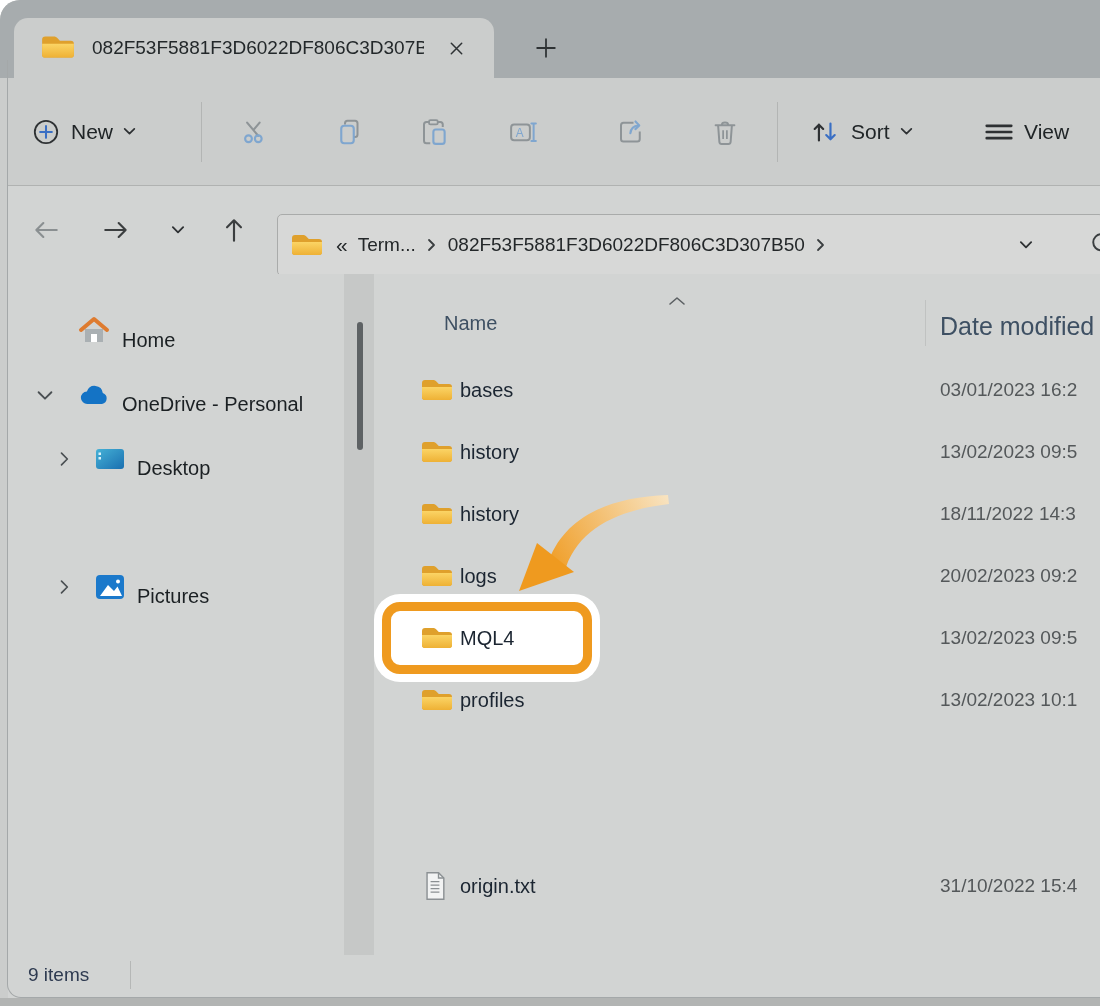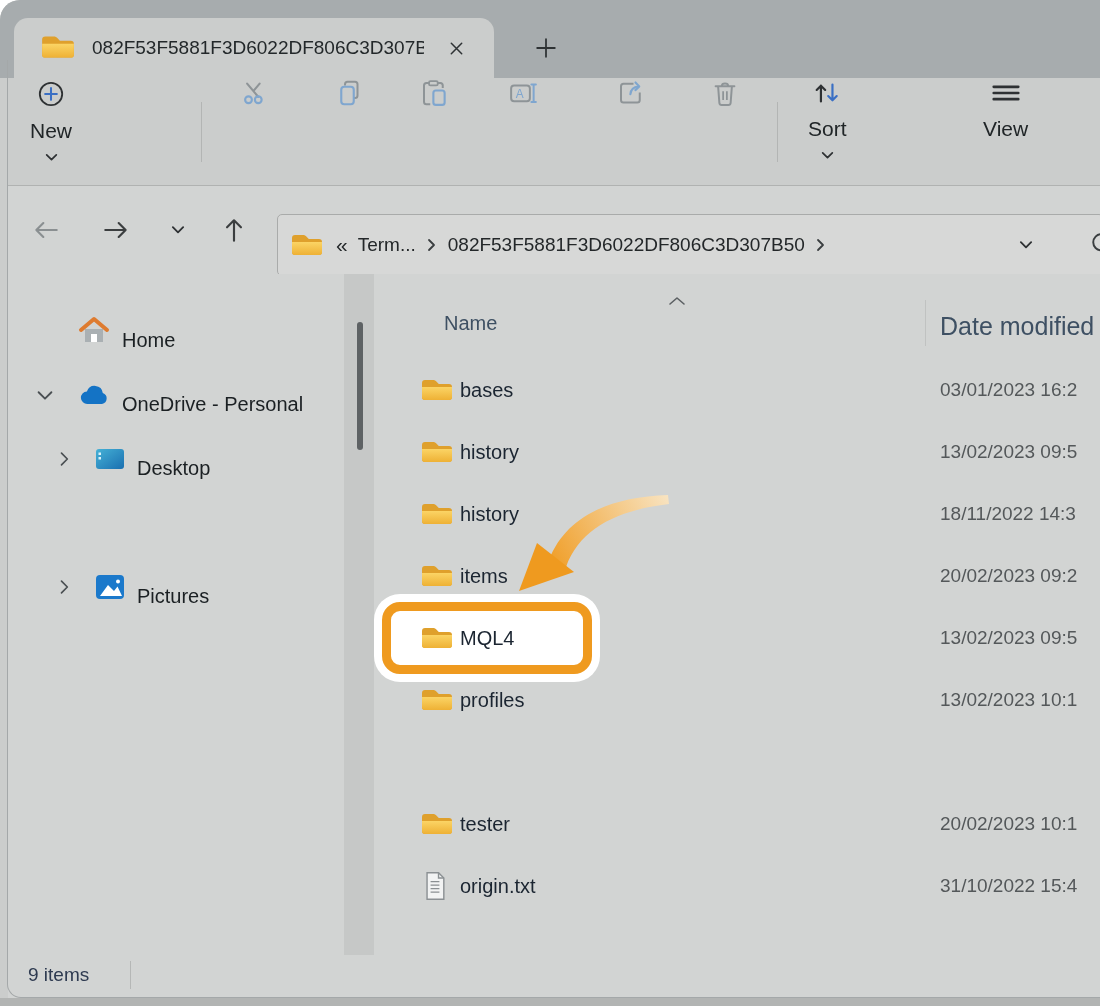--- a/index.html
+++ b/index.html
@@ -18,21 +18,21 @@
   .tab-title{position:absolute;left:78px;top:19px;width:332px;overflow:hidden;white-space:nowrap;
              font-size:19px;color:#23282a;}
   .tab-close{position:absolute;left:428px;top:16px;width:28px;height:28px;display:flex;
              align-items:center;justify-content:center;cursor:default;}
   .newtab{position:absolute;left:531px;top:33px;width:30px;height:30px;z-index:2;display:flex;
           align-items:center;justify-content:center;}
 
   
   .toolbar{position:absolute;left:8px;top:78px;right:0;height:107px;background:#cbcdcc;
            border-bottom:1px solid #b0b2b1;z-index:1;}
-  .tbtn{position:absolute;top:0;height:107px;display:flex;align-items:center;gap:9px;flex-direction:column;}
+  .tbtn{position:absolute;top:0;height:107px;display:flex;align-items:center;gap:9px;}
   .tb-sep{position:absolute;top:24px;width:1px;height:60px;background:#b3b5b4;}
   .tb-label{font-size:21px;color:#202527;}
 
   
   .navrow{position:absolute;left:8px;top:186px;right:0;height:88px;background:#d2d4d3;}
   .navbtn{position:absolute;top:24px;width:40px;height:40px;display:flex;align-items:center;justify-content:center;}
   .addrbox{position:absolute;left:269px;top:28px;width:825px;height:60px;background:#d7d8d7;
            border:1px solid #a9abaa;border-radius:5px;display:flex;align-items:center;overflow:visible;}
   .crumb-txt{font-size:19px;color:#232729;white-space:nowrap;}
   .addr-chev{position:absolute;left:740px;top:22px;}
@@ -391,45 +391,38 @@
       <svg class="ficon" width="34" height="28">
           <use href="#i-folder"></use>
         </svg>
       <span class="fname">history</span>
       <span class="fdate">18/11/2022 14:3</span>
     </div>
     <div class="row" style="top:271px">
       <svg class="ficon" width="34" height="28">
           <use href="#i-folder"></use>
         </svg>
-      <span class="fname">items</span>
+      <span class="fname">logs</span>
       <span class="fdate">20/02/2023 09:2</span>
     </div>
     <div class="row" style="top:333px">
       <div class="hl-halo"></div>
       <div class="hl-ring"></div>
       <svg class="ficon" width="34" height="28">
           <use href="#i-folder"></use>
         </svg>
       <span class="fname">MQL4</span>
       <span class="fdate">13/02/2023 09:5</span>
     </div>
     <div class="row" style="top:395px">
       <svg class="ficon" width="34" height="28">
           <use href="#i-folder"></use>
         </svg>
       <span class="fname">profiles</span>
       <span class="fdate">13/02/2023 10:1</span>
-    </div>
-    <div class="row" style="top:519px">
-      <svg class="ficon" width="34" height="28">
-          <use href="#i-folder"></use>
-        </svg>
-      <span class="fname">tester</span>
-      <span class="fdate">20/02/2023 10:1</span>
     </div>
     <div class="row" style="top:581px">
       <svg class="ficon" width="26" height="30" style="left:48px">
           <use href="#i-file"></use>
         </svg>
       <span class="fname">origin.txt</span>
       <span class="fdate">31/10/2022 15:4</span>
     </div>
   </div>
 

